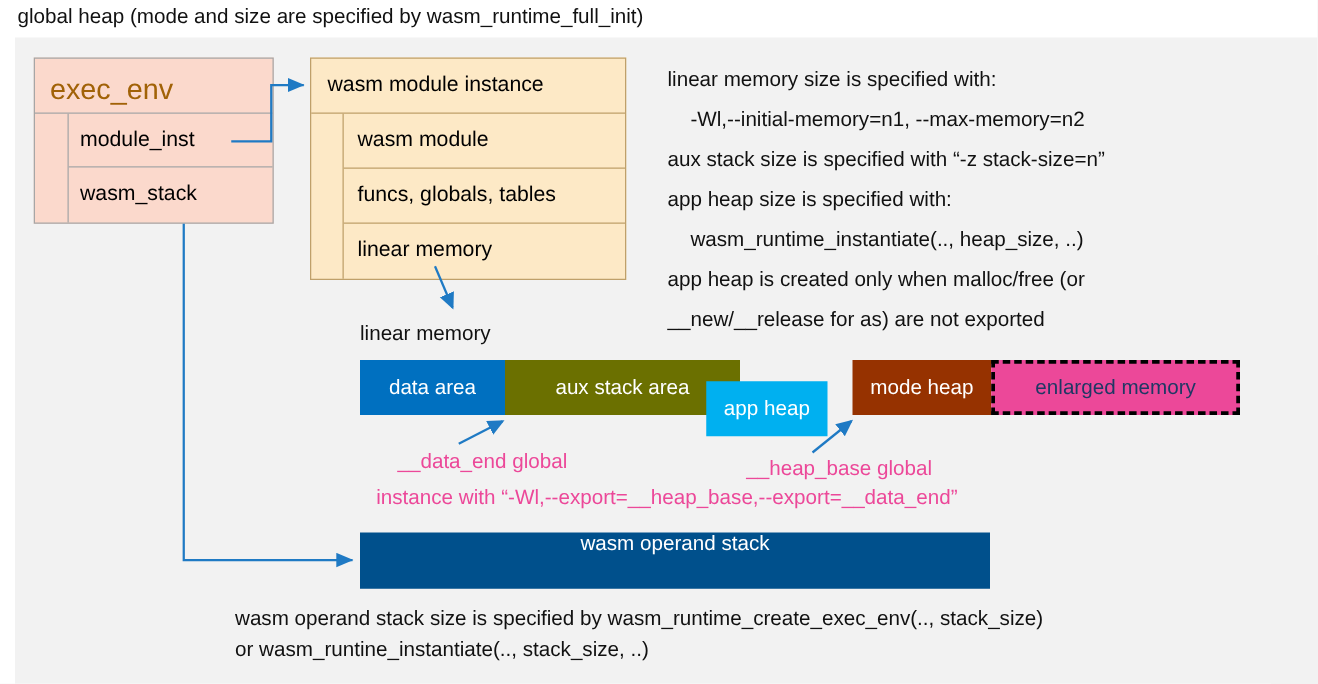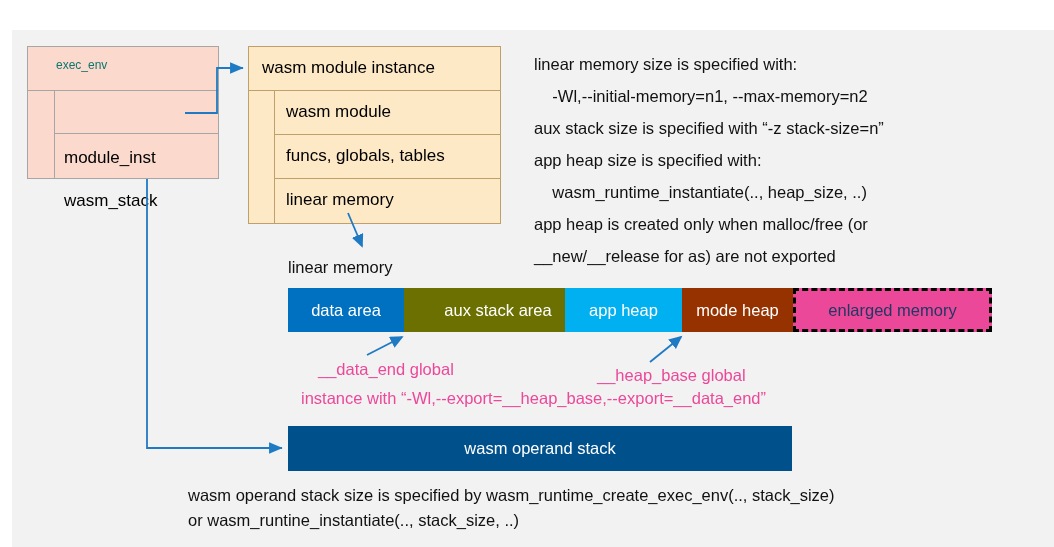--- a/index.html
+++ b/index.html
@@ -27,31 +27,31 @@
   .box{position:absolute;box-sizing:border-box;}
 
   .execenv{
     left:27px;top:46px;width:192px;height:133px;
     background:#fbd9cc;border:1px solid #a6a6a6;
   }
   .execenv .hdr{
     position:absolute;left:0;top:0;width:190px;height:44px;
     border-bottom:1px solid #a6a6a6;box-sizing:border-box;
   }
-  .execenv .hdr span{position:absolute;left:12px;top:11px;font-size:12px;color:#0f766e;margin-left:16px;}
+  .execenv .hdr span{position:absolute;left:12px;top:11px;font-size:23px;color:#a16207;}
   .execenv .gutter{
     position:absolute;left:0;top:44px;width:27px;height:87px;
     border-right:1px solid #a6a6a6;box-sizing:border-box;
   }
   .execenv .row{
     position:absolute;left:27px;width:163px;height:43px;box-sizing:border-box;
   }
   .execenv .row.r1{top:44px;border-bottom:1px solid #a6a6a6;}
   .execenv .row.r2{top:87px;}
-  .execenv .row span{position:absolute;left:9px;top:11px;font-size:17px;color:#000;white-space:nowrap;margin-top:46px;}
+  .execenv .row span{position:absolute;left:9px;top:11px;font-size:17px;color:#000;white-space:nowrap;}
 
   .wmi{
     left:248px;top:46px;width:253px;height:178px;
     background:#fde9c6;border:1px solid #bfa06a;
   }
   .wmi .hdr{
     position:absolute;left:0;top:0;width:251px;height:44px;
     border-bottom:1px solid #bfa06a;box-sizing:border-box;
   }
   .wmi .hdr span{position:absolute;left:13px;top:11px;font-size:17px;color:#000;white-space:nowrap;}
@@ -86,35 +86,36 @@
   
   .ann{position:absolute;font-size:16.5px;color:#ec4899;white-space:nowrap;}
   .ann.dataend{left:318px;top:360px;}
   .ann.heapbase{left:597px;top:366px;}
   .ann.exported{left:301px;top:389px;}
 
   
   .opstack{
     left:288px;top:426px;width:504px;height:45px;
     background:#00508c;
-    display:flex;align-items:center;justify-content:center;
+    display:flex;align-items:flex-start;justify-content:center;
     font-size:16.5px;color:#ffffff;
   }
   .bottomnote{
     position:absolute;left:188px;top:483px;width:860px;
     font-size:16.5px;line-height:25px;color:#111;white-space:pre;
   }
 
   svg.arrows{position:absolute;left:0;top:0;width:1054px;height:547px;pointer-events:none;}
 </style>
 </head>
 <body>
 
 <div id="stage">
 
+  <div class="title">global heap (mode and size are specified by wasm_runtime_full_init)</div>
 
   <div class="panel"></div>
 
   <div class="box execenv">
     <div class="hdr">
       <span>exec_env</span>
     </div>
     <div class="gutter"></div>
     <div class="row r1">
       <span>module_inst</span>
@@ -149,21 +150,21 @@
 __new/__release for as) are not exported</div>
 
   <div class="lm-label">linear memory</div>
   <div class="strip" id="memory-strip" style="width: 704px;">
       <div class="seg" style="left: 0px; width: 116px; background: rgb(0, 112, 192); color: rgb(255, 255, 255);">
         <span>data area</span>
       </div>
       <div class="seg" style="left: 116px; width: 188px; background: rgb(107, 112, 0); color: rgb(255, 255, 255);">
         <span>aux stack area</span>
       </div>
-      <div class="seg" style="left: 277px; width: 117px; background: rgb(0, 176, 240); color: rgb(255, 255, 255);">
+      <div class="seg" style="left: 277px; width: 97px; background: rgb(0, 176, 240); color: rgb(255, 255, 255); margin-top: 17px;">
         <span>app heap</span>
       </div>
       <div class="seg" style="left: 394px; width: 111px; background: rgb(150, 50, 0); color: rgb(255, 255, 255);">
         <span>mode heap</span>
       </div>
       <div class="seg enlarged" style="left: 505px; width: 199px; color: rgb(31, 56, 100);">
         <span>enlarged memory</span>
       </div>
     </div>
 

